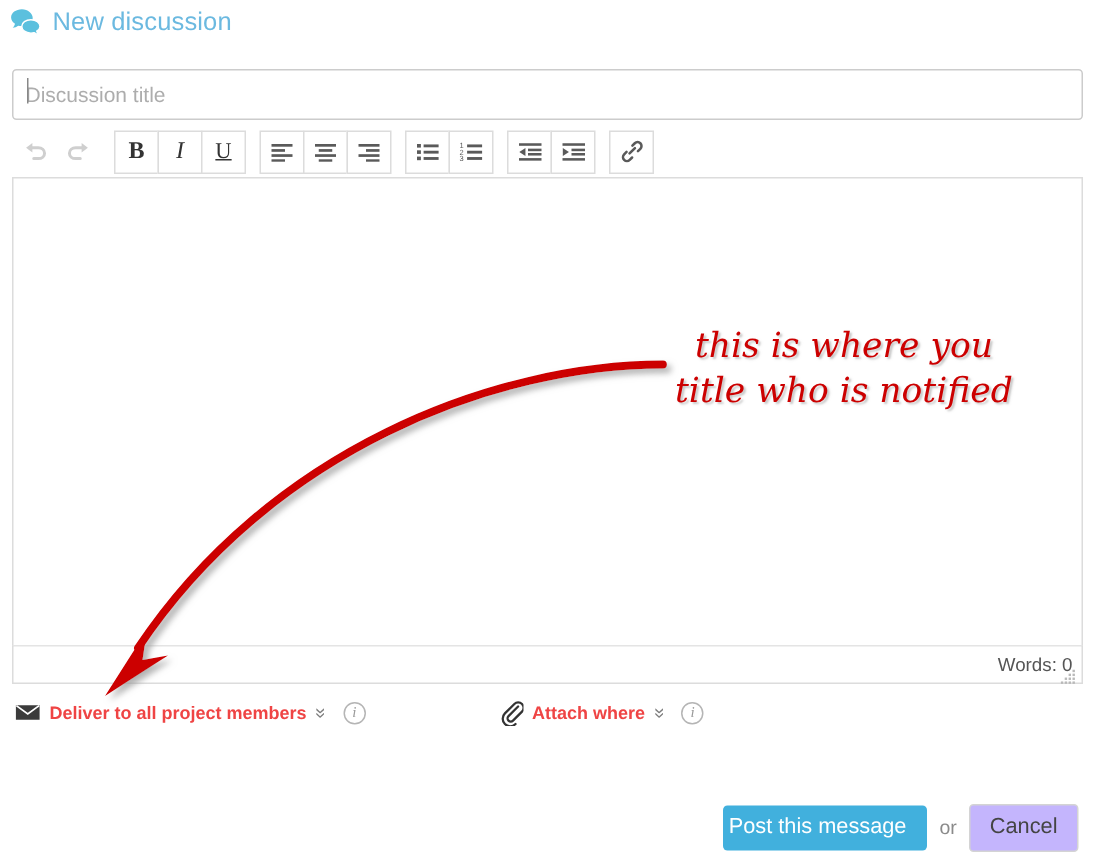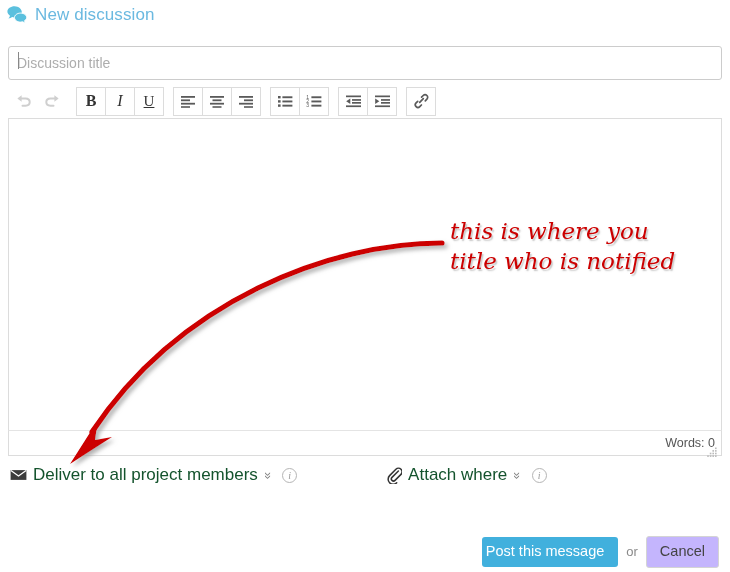--- a/index.html
+++ b/index.html
@@ -171,22 +171,23 @@
   }
   .opt {
     display: flex;
     align-items: center;
     gap: 6px;
     cursor: pointer;
     white-space: nowrap;
   }
   .opt-deliver { margin-right: 90px; }
   .opt-label {
-    font-size: 17px;
-    color: #14532d;
+    font-size: 12px;
+    color: #ef4444;
+    font-weight: bold;
   }
   .chev {
     font-size: 13px;
     color: #7d7d7d;
     line-height: 1;
     margin-left: 1px;
   }
   .info-icon {
     width: 15px;
     height: 15px;
@@ -245,20 +246,21 @@
   }
 
   
   .annotation-layer {
     position: absolute;
     left: 0;
     top: 0;
     width: 730px;
     height: 572px;
     pointer-events: none;
+    text-align: center;
   }
   .annotation-text {
     position: absolute;
     left: 450px;
     top: 216px;
     font-family: "DejaVu Serif", serif;
     font-style: italic;
     font-size: 23px;
     line-height: 1.32;
     color: #cc0000;

